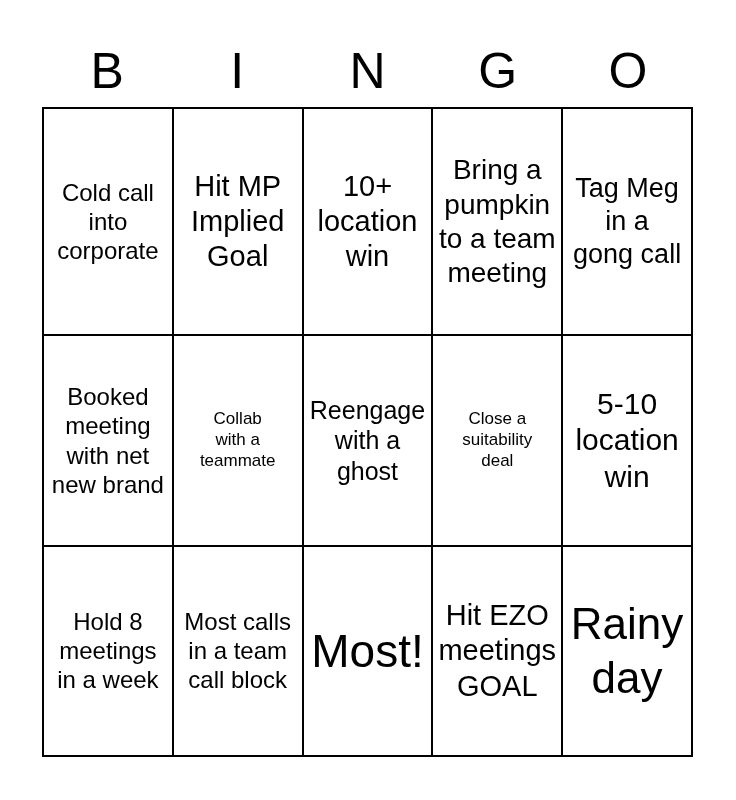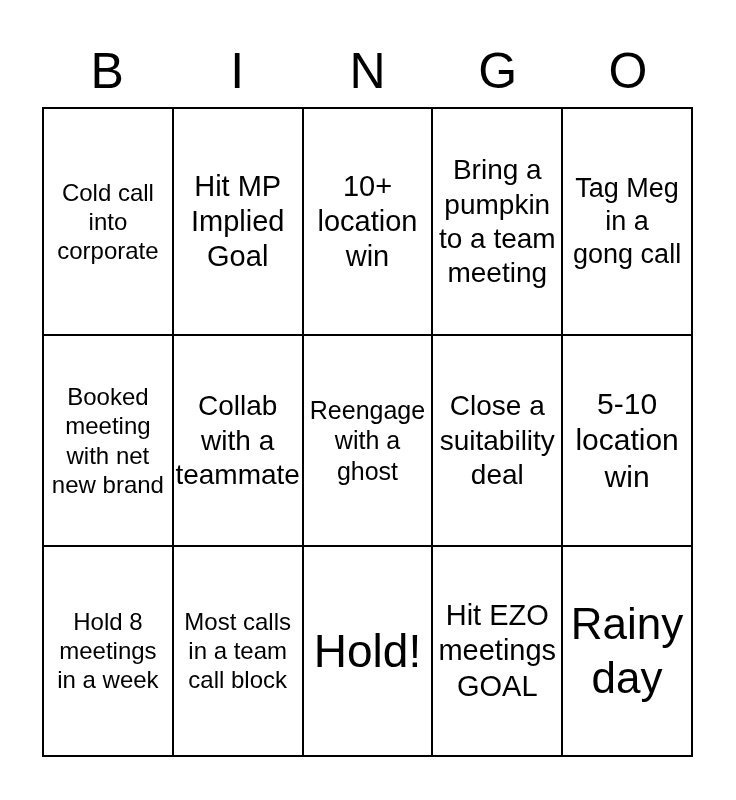--- a/index.html
+++ b/index.html
@@ -59,21 +59,21 @@
     overflow: hidden;
     word-wrap: break-word;
     color: #000000;
     background: #ffffff;
   }
   .fs18 { font-size: 18px; }
   .fs19 { font-size: 19px; }
   .fs23 { font-size: 28px; }
   .fs24 { font-size: 24px; }
   .fs25 { font-size: 25px; margin-left: 24px; }
-  .fs26 { font-size: 28px; }
+  .fs26 { font-size: 17px; }
   .fs27 { font-size: 27px; margin-left: 32px; }
   .fs29 { font-size: 29px; border-radius: 26px; }
   .fs34 { font-size: 30px; }
   .fs44 { font-size: 44px; }
   .fs46 { font-size: 46px; }
 </style>
 </head>
 <body>
 
 <div class="page">
@@ -124,21 +124,21 @@
 location
 win</td>
     </tr>
     <tr class="bingo-row">
       <td class="cell fs24">Hold 8
 meetings
 in a week</td>
       <td class="cell fs24">Most calls
 in a team
 call block</td>
-      <td class="cell fs46">Hold!</td>
+      <td class="cell fs46">Most!</td>
       <td class="cell fs29">Hit EZO
 meetings
 GOAL</td>
       <td class="cell fs44">Rainy
 day</td>
     </tr>
   </tbody>
     </table>
 
 </div>

